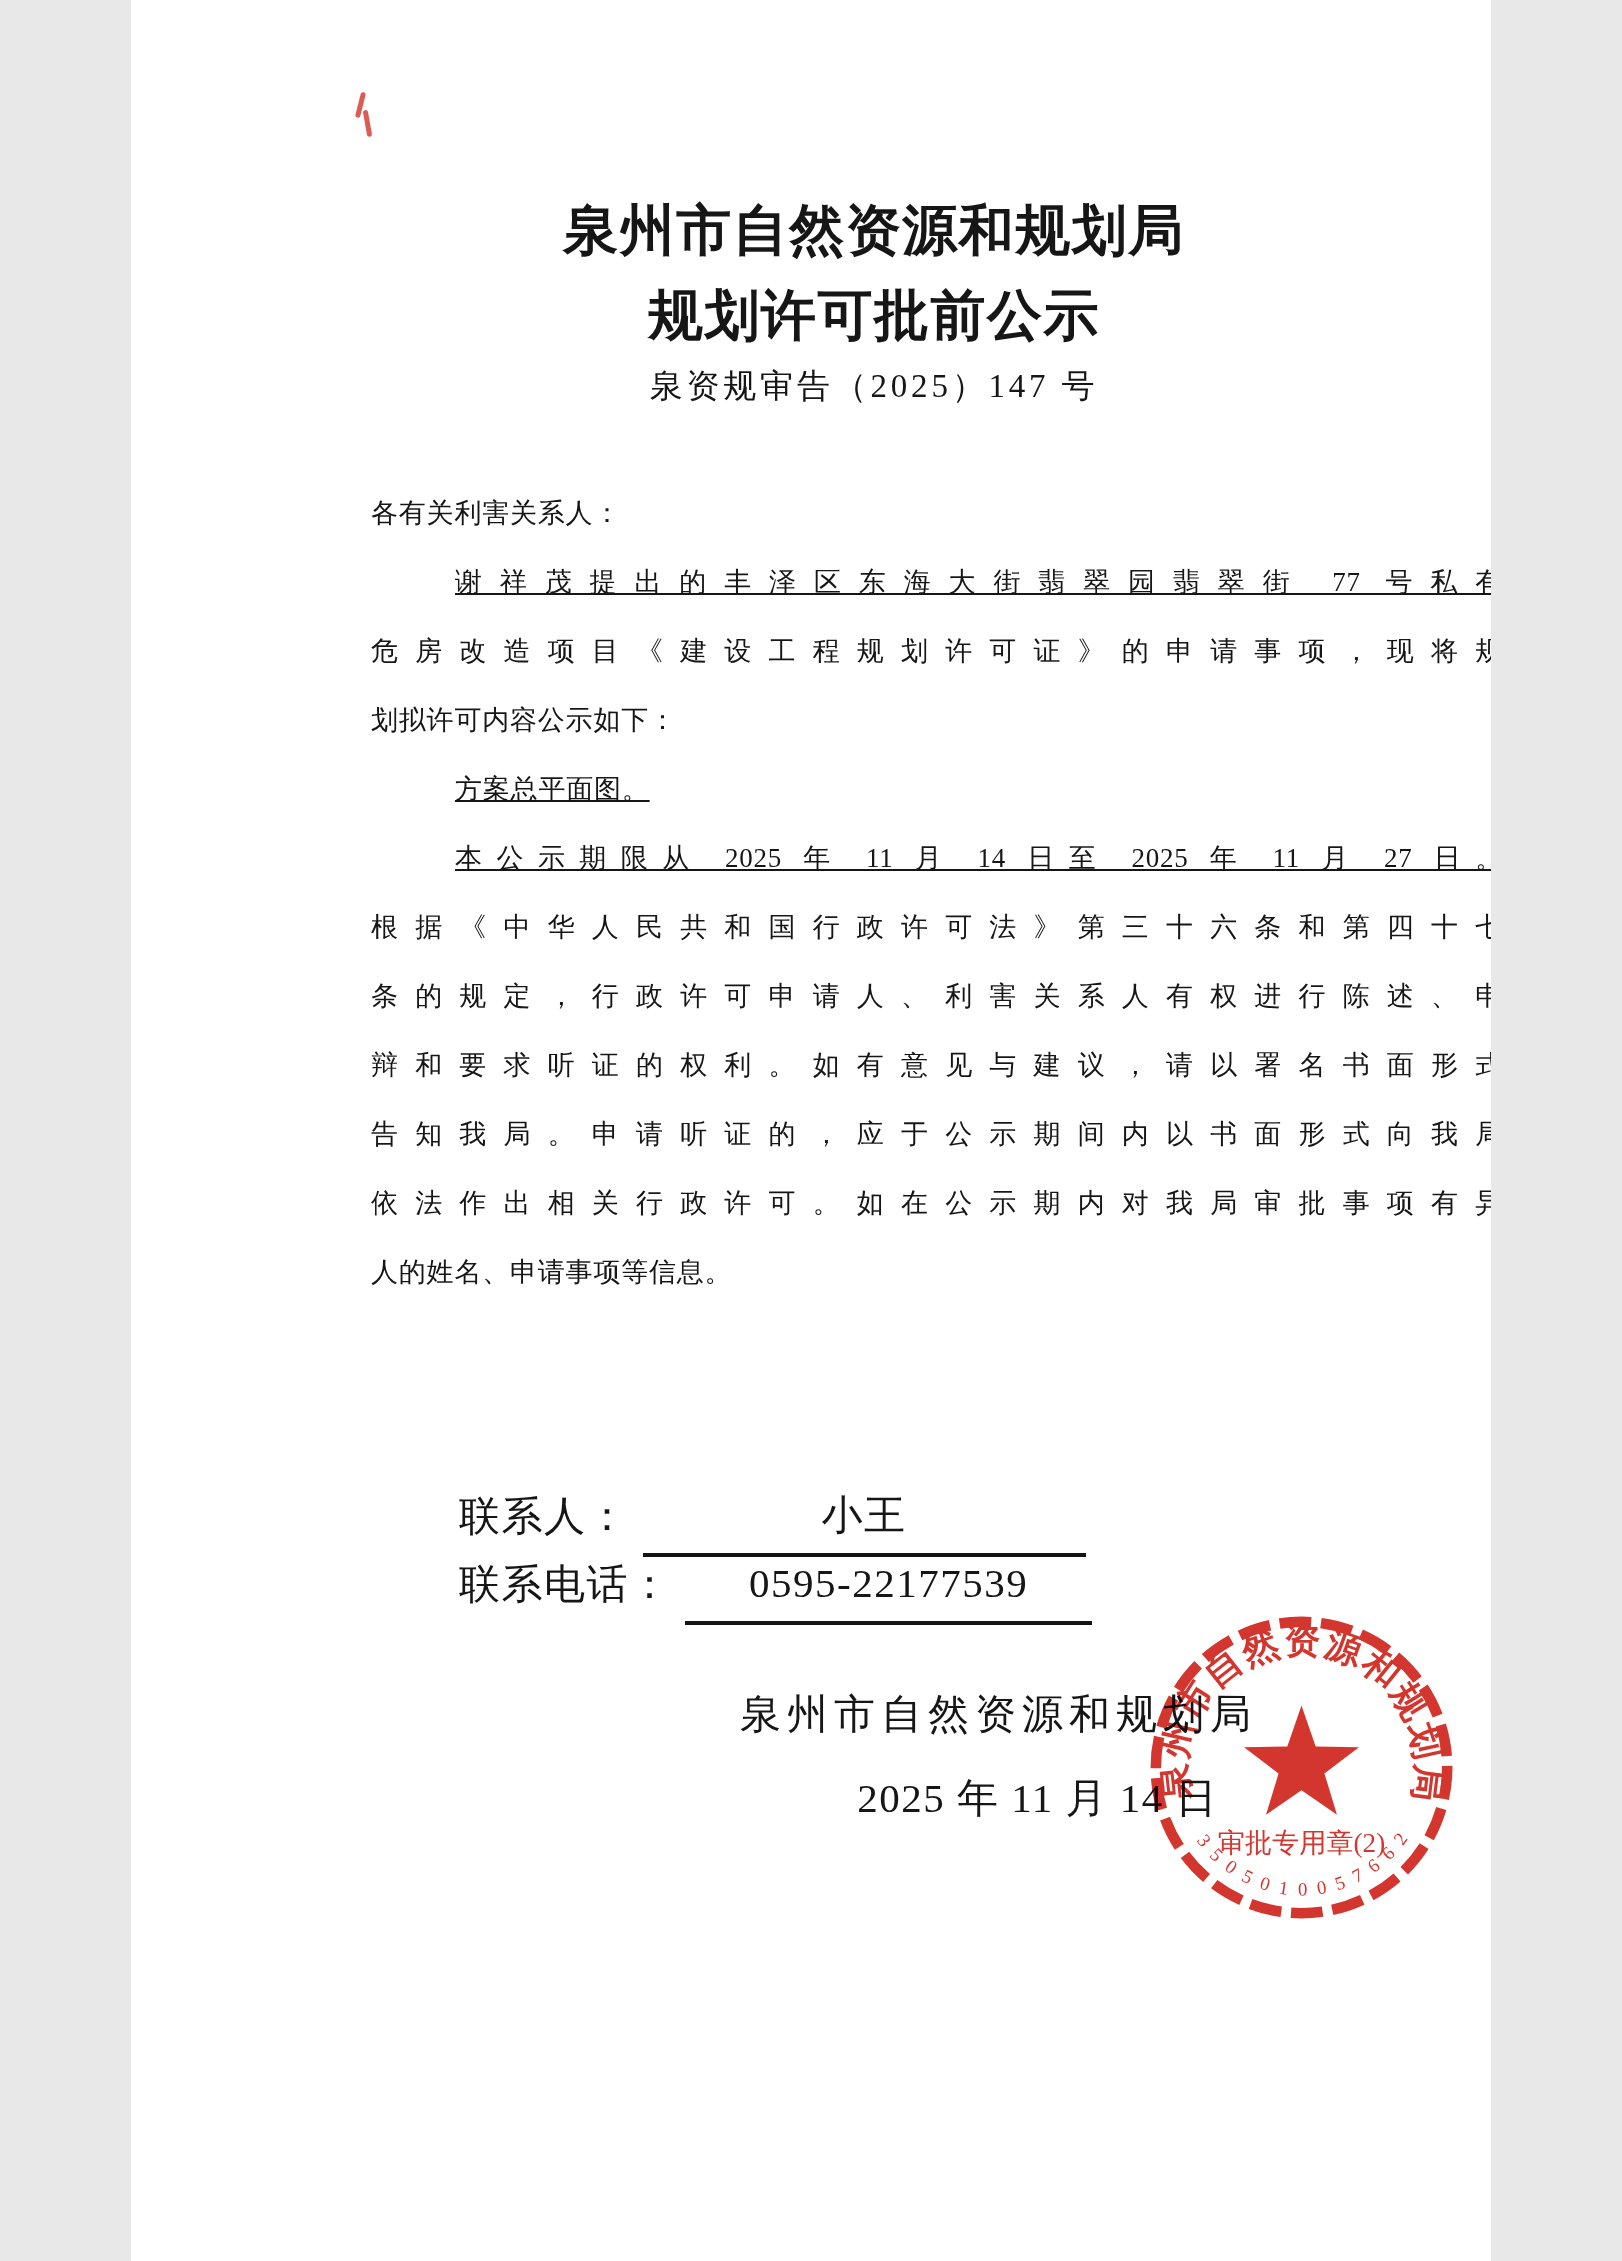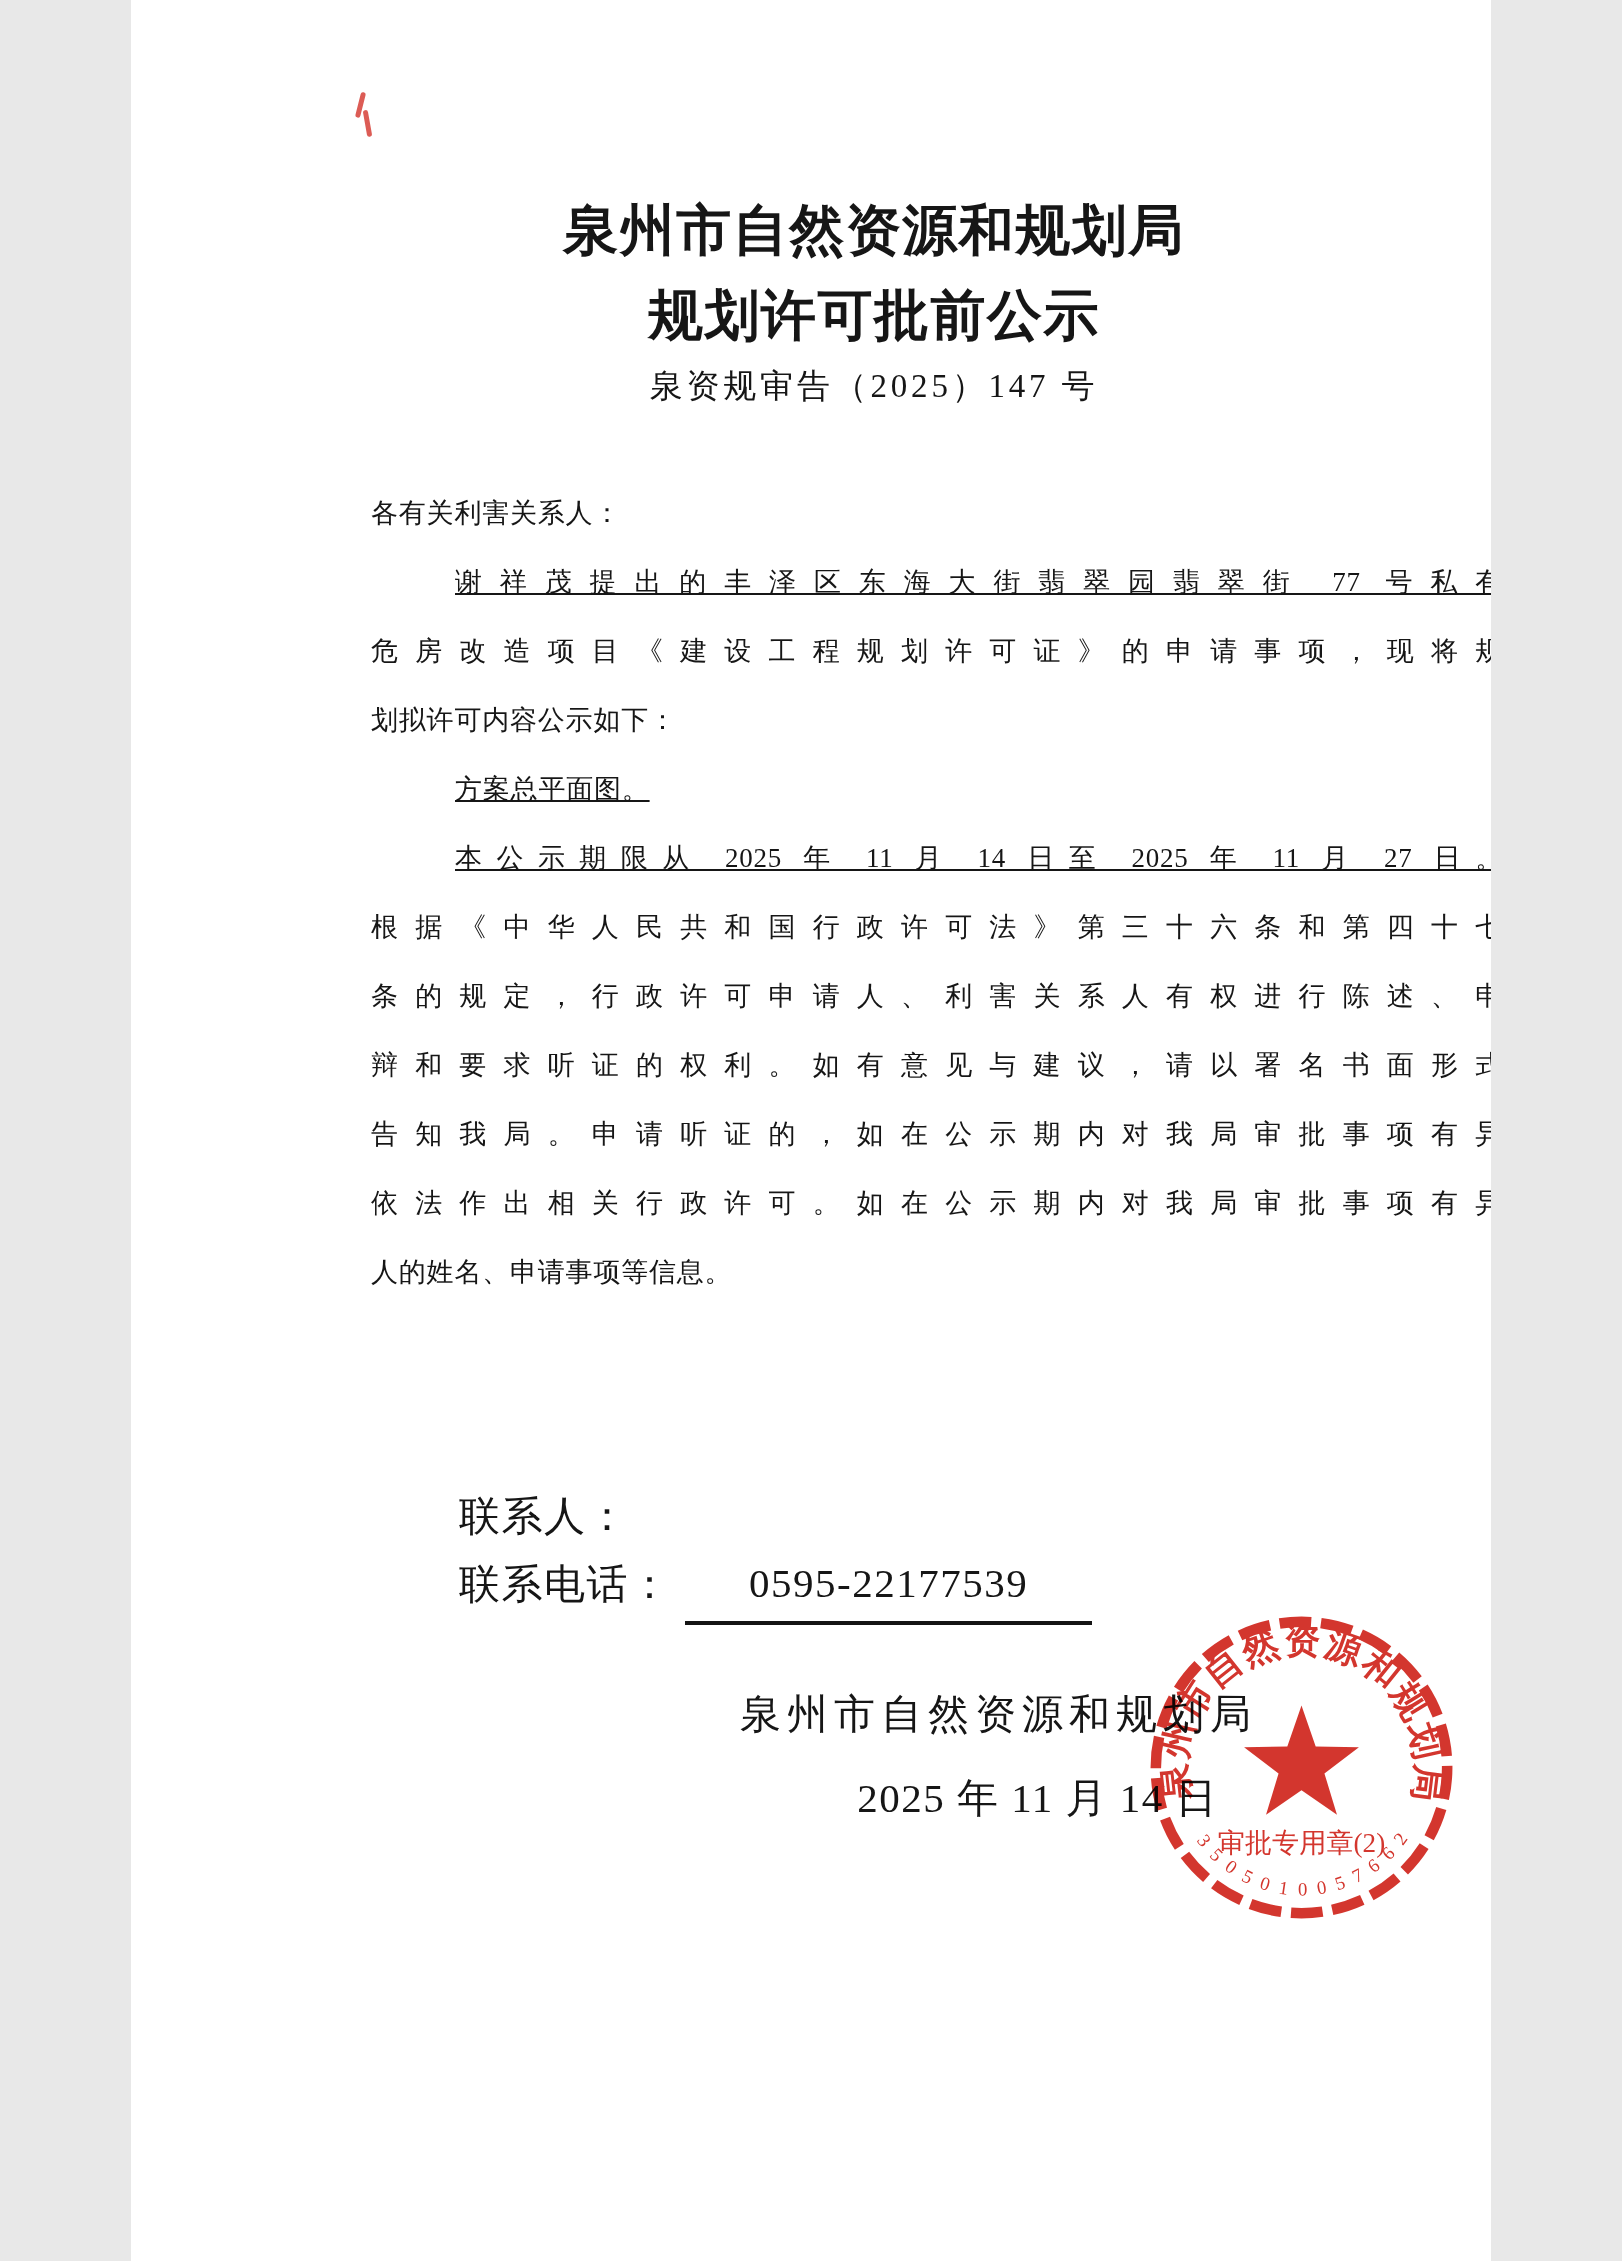--- a/index.html
+++ b/index.html
@@ -56,28 +56,31 @@
 
   <div class="bodyline">各有关利害关系人：</div>
       <div class="bodyline indent fill">谢祥茂提出的丰泽区东海大街翡翠园翡翠街 77 号私有</div>
       <div class="bodyline fill">危房改造项目《建设工程规划许可证》的申请事项，现将规</div>
       <div class="bodyline">划拟许可内容公示如下：</div>
       <div class="bodyline indent">方案总平面图。</div>
       <div class="bodyline indent fill">本公示期限从 2025 年 11 月 14 日至 2025 年 11 月 27 日。</div>
       <div class="bodyline fill">根据《中华人民共和国行政许可法》第三十六条和第四十七</div>
       <div class="bodyline fill">条的规定，行政许可申请人、利害关系人有权进行陈述、申</div>
       <div class="bodyline fill">辩和要求听证的权利。如有意见与建议，请以署名书面形式</div>
-      <div class="bodyline fill">告知我局。申请听证的，如在公示期内对我局审批事项有异</div>
+      <div class="bodyline fill">告知我局。申请听证的，应于公示期间内以书面形式向我局</div>
       <div class="bodyline fill">依法作出相关行政许可。如在公示期内对我局审批事项有异</div>
       <div class="bodyline">人的姓名、申请事项等信息。</div>
     </main>
 
   <section class="contact">
     <div class="crow">
       <span>联系人：</span>
+      <span class="cfield cfield-person">
+        <span>小王</span>
+      </span>
     </div>
     <div class="crow">
       <span>联系电话：</span>
       <span class="cfield cfield-phone">
         <span>0595-22177539</span>
       </span>
     </div>
   </section>
 
   <div class="sig-agency">泉州市自然资源和规划局</div>

